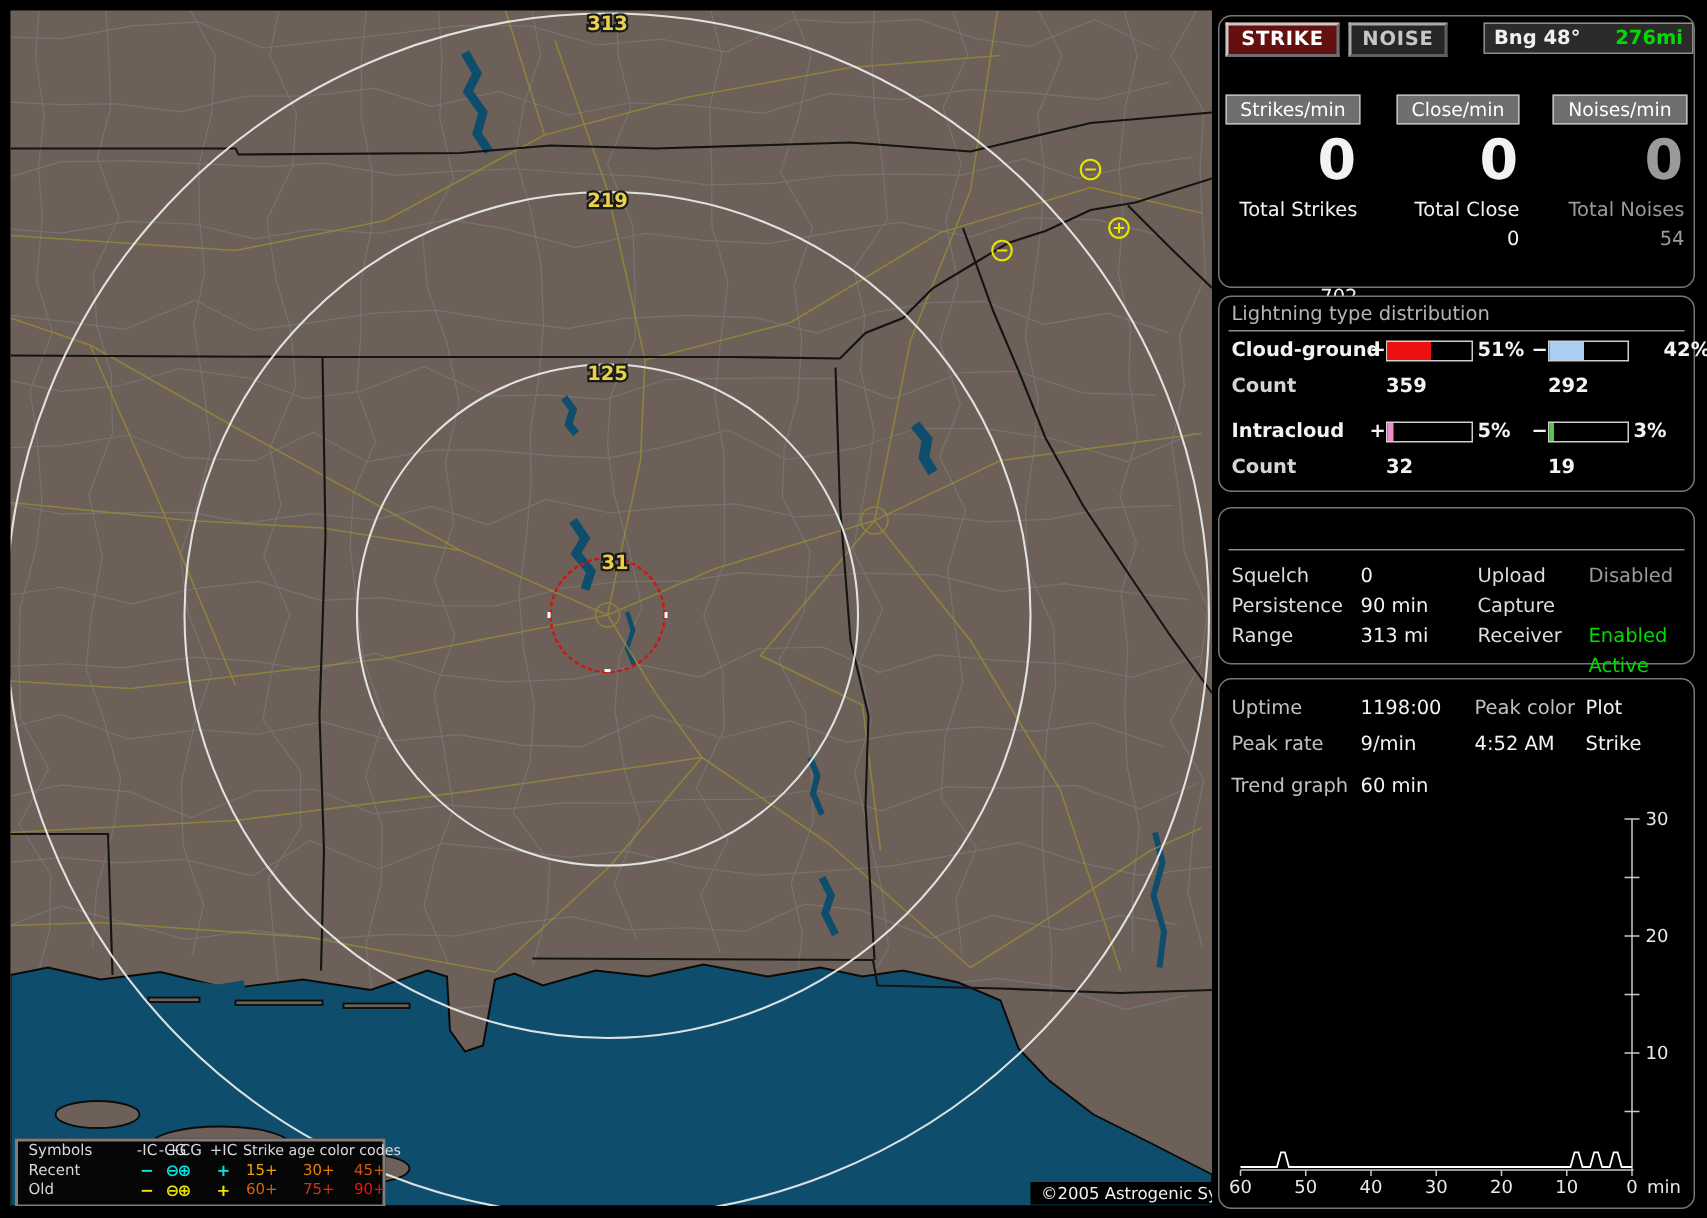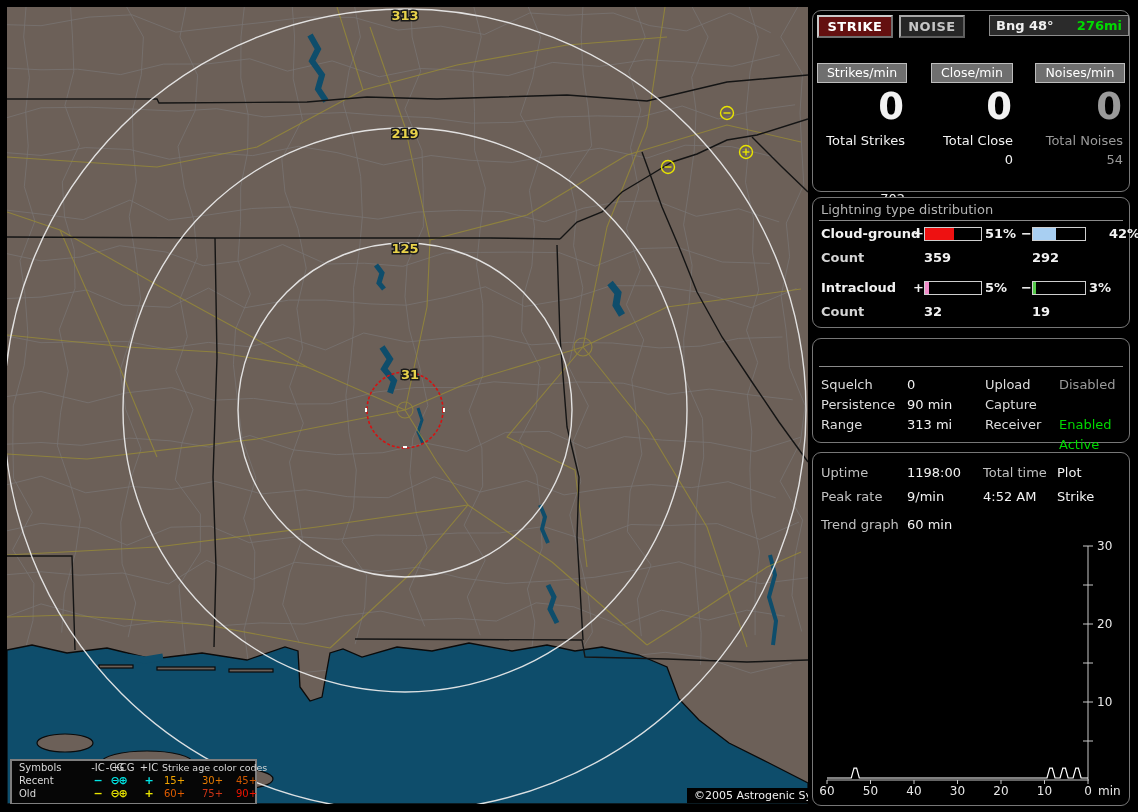--- a/index.html
+++ b/index.html
@@ -298,21 +298,21 @@
     <div class="srow-v green" style="left:246px;top:58px;margin-top:40px;">Active</div>
     <div class="srow-l" style="left:8px;top:78px;">Range</div>
     <div class="srow-v w" style="left:94px;top:78px;">313 mi</div>
     <div class="srow-l" style="left:172px;top:78px;">Receiver</div>
     <div class="srow-v green" style="left:246px;top:78px;">Enabled</div>
   </div>
 
   <div class="panel" id="p4">
     <div class="urow-l" style="left:8px;top:12px;">Uptime</div>
     <div class="urow-v" style="left:94px;top:12px;">1198:00</div>
-    <div class="urow-l" style="left:170px;top:12px;">Total time</div>
+    <div class="urow-l" style="left:170px;top:12px;">Peak color</div>
     <div class="urow-v" style="left:244px;top:12px;">Plot</div>
     <div class="urow-l" style="left:8px;top:36px;">Peak rate</div>
     <div class="urow-v" style="left:94px;top:36px;">9/min</div>
     <div class="urow-v" style="left:170px;top:36px;">4:52 AM</div>
     <div class="urow-v" style="left:244px;top:36px;">Strike</div>
     <div class="urow-l" style="left:8px;top:64px;">Trend graph</div>
     <div class="urow-v" style="left:94px;top:64px;">60 min</div>
     <svg id="trendsvg" width="316" height="272" viewBox="0 0 316 272">
         <line x1="14" y1="249" x2="276" y2="249" stroke="#c8c8c8" stroke-width="1"></line>
         <line x1="275" y1="15" x2="275" y2="249" stroke="#c8c8c8" stroke-width="1"></line>

